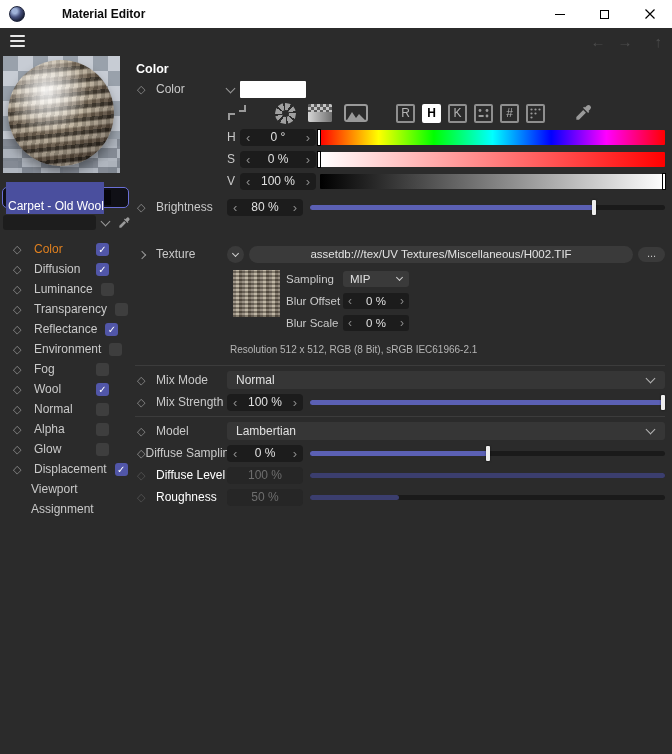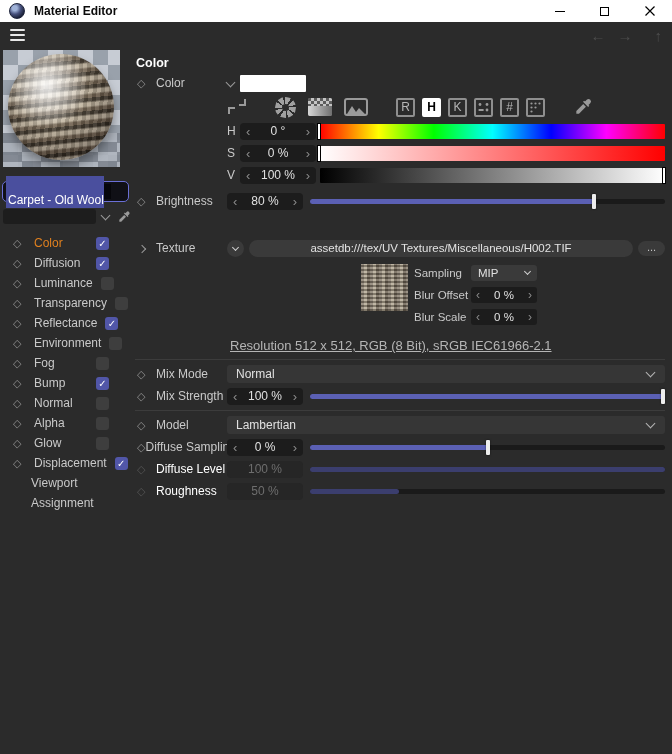--- a/index.html
+++ b/index.html
@@ -3,21 +3,21 @@
 <meta charset="utf-8">
 <style>
   * { box-sizing: border-box; margin: 0; padding: 0; }
   html,body { width:672px; height:754px; }
   body {
     font-family: "Liberation Sans", sans-serif;
     background:#2b2b2b; color:#c9c9c9; font-size:12px; overflow:hidden;
     -webkit-font-smoothing:antialiased;
   }
   
-  .titlebar { height:22px; background:#ffffff; display:flex; align-items:center; }
+  .titlebar { height:28px; background:#ffffff; display:flex; align-items:center;gap:28px; }
   .app-logo { width:16px; height:16px; border-radius:50%; margin-left:9px;
     background: radial-gradient(circle at 34% 30%, #9fb2d8 0 18%, #46507c 45%, #141a2e 80%);
     border:1px solid #20263d; }
   .app-title { color:#0b0b0b; font-size:12px; font-weight:bold; margin-left:9px; }
   .win-controls { margin-left:auto; display:flex; height:100%; }
   .win-btn { width:45px; height:100%; display:flex; align-items:center; justify-content:center; }
   .glyph-min { width:10px; height:1px; background:#000; }
   .glyph-max { width:9px; height:9px; border:1px solid #000; }
   
   .toolbar { height:26px; background:#2b2b2b; display:flex; align-items:center; padding:0 10px; }
@@ -123,36 +123,36 @@
   
   .tex-circle { width:17px; height:17px; border-radius:50%; background:#3a3a3a; flex:none;
     display:flex; align-items:center; justify-content:center; }
   .tex-circle .chev { width:5px; height:5px; border-color:#cfcfcf; margin-top:-2px; }
   .tex-pill { flex:1; height:17px; margin:0 5px; background:#3a3a3a; border-radius:9px;
     color:#e2e2e2; font-size:11.5px; text-align:center; line-height:17px;
     white-space:nowrap; overflow:hidden; }
   .tex-more { width:27px; height:15px; background:#3a3a3a; border-radius:8px; color:#c2c2c2;
     text-align:center; line-height:12px; font-size:11px; flex:none; }
   
-  .tex-sub { display:flex; margin:5px 0 0 98px;justify-content:center; }
+  .tex-sub { display:flex; margin:5px 0 0 98px; }
   .thumb { width:47px; height:47px; flex:none;
     background:
       repeating-linear-gradient(0deg, rgba(0,0,0,.28) 0 2px, rgba(255,255,255,.14) 2px 4px),
       repeating-linear-gradient(90deg, #8b8071 0 3px, #b5aa96 3px 6px, #6f6455 6px 9px); }
   .tex-params { margin-left:6px; }
   .tp-row { display:flex; align-items:center; height:17px; margin-bottom:5px; }
   .tp-label { width:57px; color:#c9c9c9; font-size:11.5px; }
   .mini-dd { width:66px; height:16px; background:#3a3a3a; border-radius:3px; display:flex;
     align-items:center; padding:0 7px; color:#e0e0e0; font-size:11.5px; }
   .mini-dd .chev { width:5px; height:5px; margin:-2px 0 0 auto; border-color:#cfcfcf; }
   .mini-spin { width:66px; height:16px; background:#1c1c1c; border-radius:3px; display:flex;
     align-items:center; justify-content:space-between; padding:0 5px; }
   .mini-spin .arr { color:#8a8a8a; font-size:12px; line-height:1; }
   .mini-spin .val { color:#e0e0e0; font-size:11.5px; }
-  .resolution { margin:8px 0 6px 95px; color:#b5b5b5; font-size:13px; height:15px;text-decoration:underline; }
+  .resolution { margin:8px 0 6px 95px; color:#b5b5b5; font-size:10px; height:15px; }
   .sep { height:1px; background:#3c3c3c; margin:3px 0; }
   
   .dropdown { flex:1; height:18px; background:#363636; border-radius:3px; display:flex;
     align-items:center; padding:0 9px; color:#e0e0e0; }
   .dropdown .chev { margin:-3px 2px 0 auto; border-color:#b5b5b5; }
 </style>
 </head>
 <body>
 
 <div class="titlebar">
@@ -238,21 +238,21 @@
         <span class="ch-label">Environment</span>
         <span class="checkbox"></span>
       </div>
       <div class="ch-row">
         <span class="ch-diamond">◇</span>
         <span class="ch-label">Fog</span>
         <span class="checkbox"></span>
       </div>
       <div class="ch-row">
         <span class="ch-diamond">◇</span>
-        <span class="ch-label">Bump</span>
+        <span class="ch-label">Wool</span>
         <span class="checkbox checked">✓</span>
       </div>
       <div class="ch-row">
         <span class="ch-diamond">◇</span>
         <span class="ch-label">Normal</span>
         <span class="checkbox"></span>
       </div>
       <div class="ch-row">
         <span class="ch-diamond">◇</span>
         <span class="ch-label">Alpha</span>

